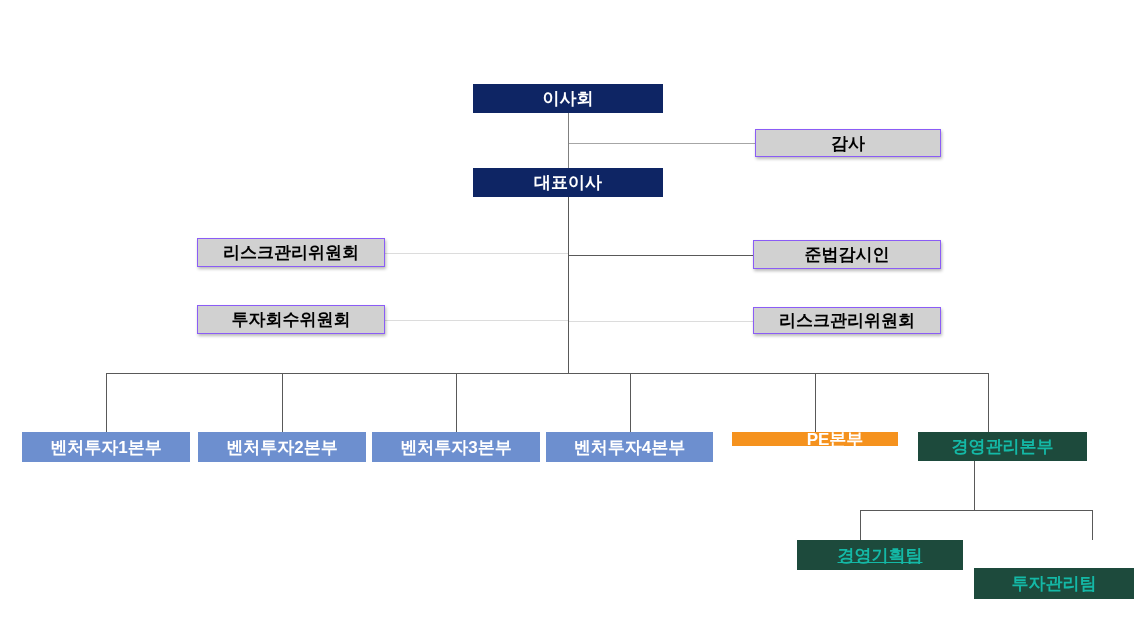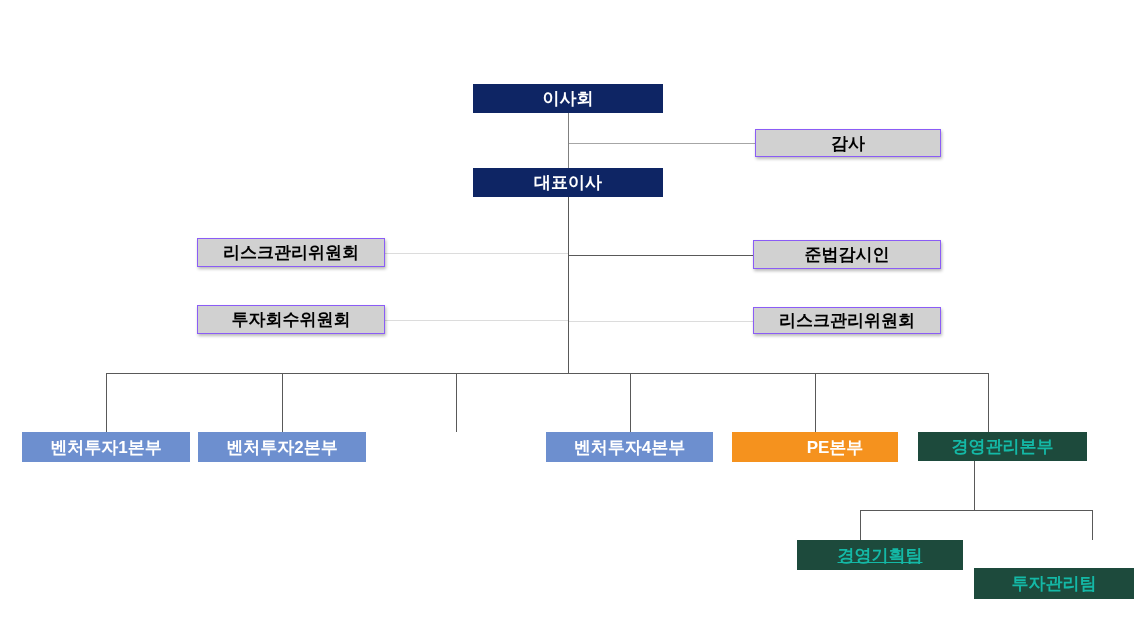--- a/index.html
+++ b/index.html
@@ -30,21 +30,21 @@
   #node-auditor{left:755px;top:129px;width:186px;height:28px;}
   #node-ceo{left:473px;top:168px;width:190px;height:29px;}
   #node-investment_review{left:197px;top:238px;width:188px;height:29px;}
   #node-compliance{left:753px;top:240px;width:188px;height:29px;}
   #node-investment_exit{left:197px;top:305px;width:188px;height:29px;}
   #node-risk_mgmt{left:753px;top:307px;width:188px;height:27px;}
   #node-vc1{left:22px;top:432px;width:168px;height:30px;}
   #node-vc2{left:198px;top:432px;width:168px;height:30px;}
   #node-vc3{left:372px;top:432px;width:168px;height:30px;}
   #node-vc4{left:546px;top:432px;width:167px;height:30px;}
-  #node-pe{left:732px;top:432px;width:166px;height:30px;padding-left:40px;}
+  #node-pe{left:732px;top:432px;width:166px;height:14px;padding-left:40px;}
   #node-mgmt{left:918px;top:432px;width:169px;height:29px;}
   #node-planning_team{left:797px;top:540px;width:166px;height:30px;text-decoration:underline;}
   #node-invest_mgmt_team{left:974px;top:540px;width:160px;height:31px;margin-top:28px;}
 
   
   #c-board-ceo{left:568px;top:113px;width:1px;height:55px;background:#808080;}
   #c-auditor{left:569px;top:143px;width:186px;height:1px;}
   #c-ceo-trunk{left:568px;top:197px;width:1px;height:176px;}
   #c-review{left:385px;top:253px;width:183px;height:1px;}
   #c-compliance{left:569px;top:255px;width:184px;height:1px;}
@@ -88,19 +88,20 @@
 
   <div class="node navy" id="node-board">이사회</div>
   <div class="node gray" id="node-auditor">감사</div>
   <div class="node navy" id="node-ceo">대표이사</div>
   <div class="node gray" id="node-investment_review">리스크관리위원회</div>
   <div class="node gray" id="node-compliance">준법감시인</div>
   <div class="node gray" id="node-investment_exit">투자회수위원회</div>
   <div class="node gray" id="node-risk_mgmt">리스크관리위원회</div>
   <div class="node blue" id="node-vc1">벤처투자1본부</div>
   <div class="node blue" id="node-vc2">벤처투자2본부</div>
+  <div class="node blue" id="node-vc3">벤처투자3본부</div>
   <div class="node blue" id="node-vc4">벤처투자4본부</div>
   <div class="node orange" id="node-pe">PE본부</div>
   <div class="node green" id="node-mgmt">경영관리본부</div>
   <div class="node green" id="node-planning_team">경영기획팀</div>
   <div class="node green" id="node-invest_mgmt_team">투자관리팀</div>
 
 </div>
 
 </body></html>

